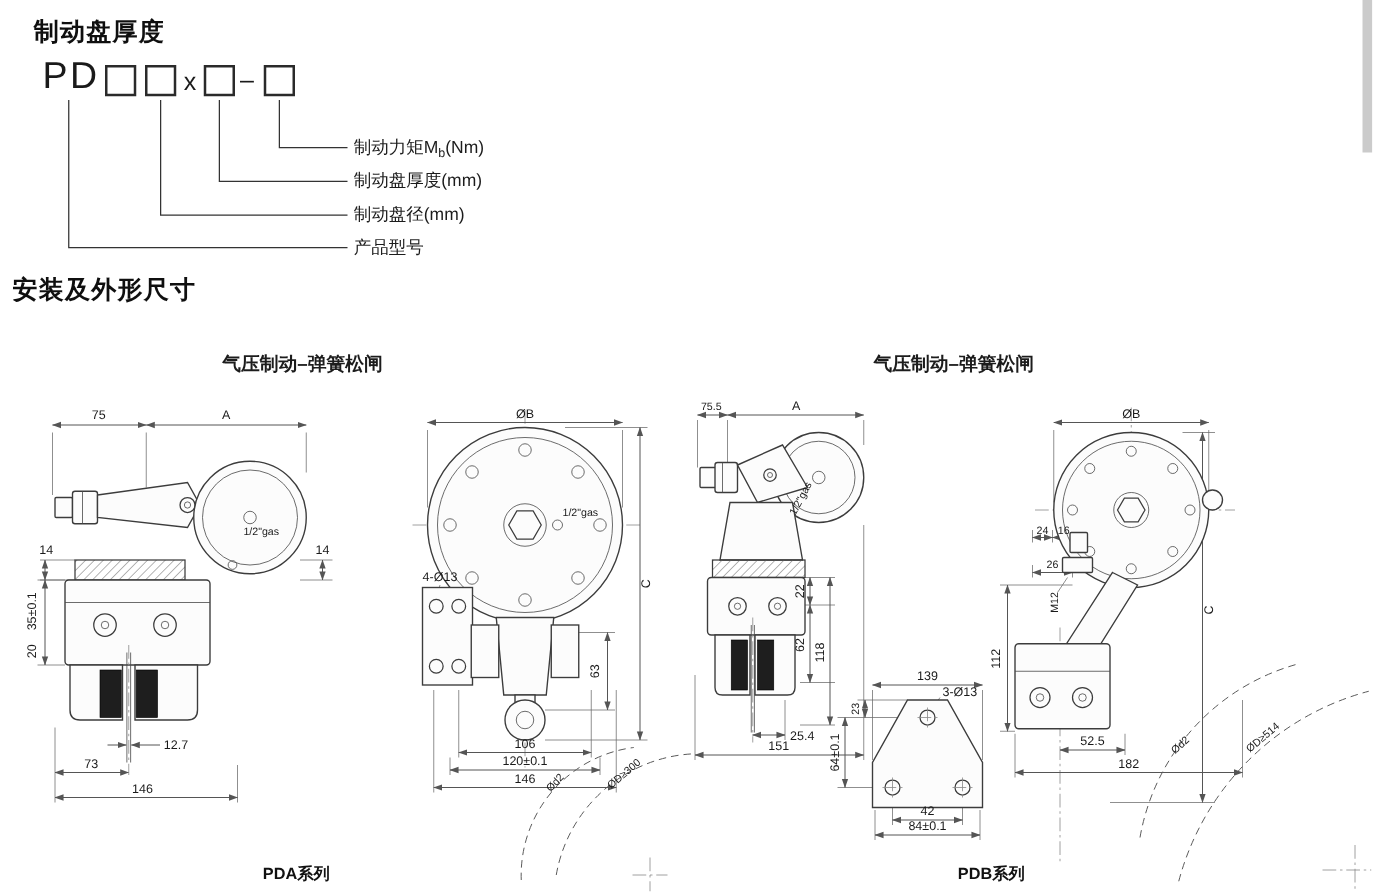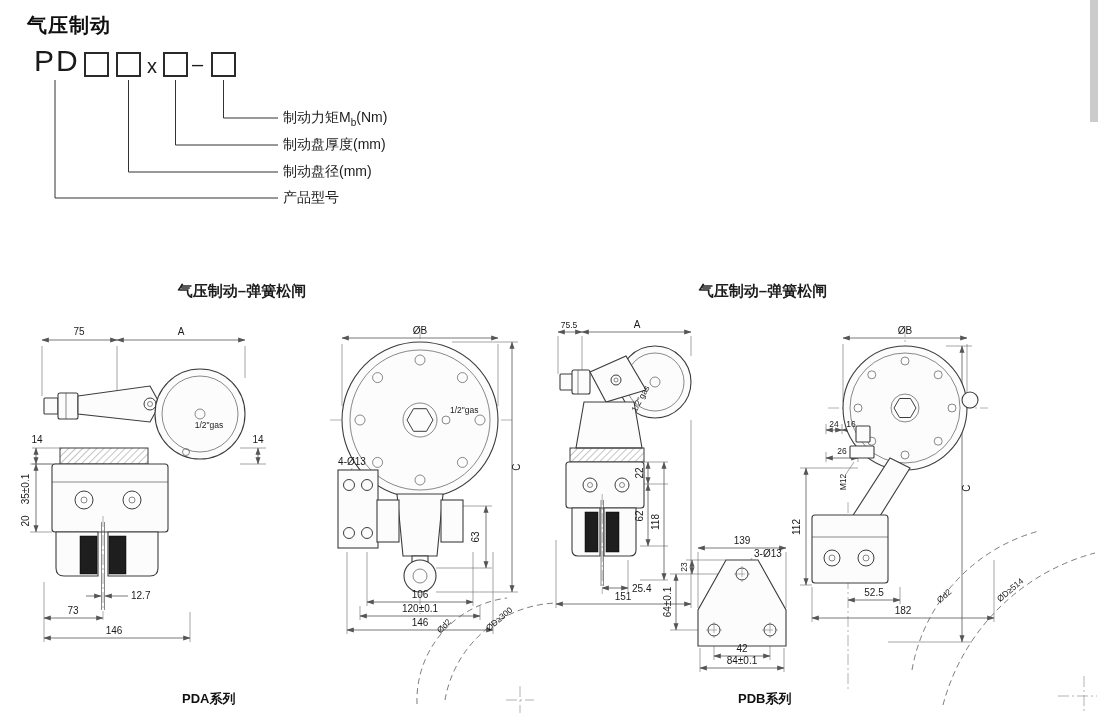--- a/index.html
+++ b/index.html
@@ -8,21 +8,21 @@
   .page { position:relative; width:1098px; height:714px; background:#fff; overflow:hidden; }
   svg.draw { position:absolute; left:0; top:0; }
 
   .h1 { position:absolute; font-size:20px; font-weight:bold; color:#0f0f0f; letter-spacing:1px; }
   .pd-text { position:absolute; font-size:30px; font-weight:400; color:#1a1a1a; letter-spacing:2px; }
   .code-box { position:absolute; width:25px; height:25px; border:2px solid #2a2a2a; background:#fff; }
   .code-sym { position:absolute; font-size:20px; color:#1a1a1a; }
   .code-label { position:absolute; font-size:14px; color:#1c1c1c; line-height:17px; white-space:nowrap; }
   .code-label sub { font-size:10px; }
   .dg-title { position:absolute; width:220px; text-align:center; font-size:15px; font-weight:bold; color:#1c1c1c; }
-  .caption { position:absolute; width:110px; text-align:left; font-size:13px; font-weight:bold; color:#111; }
+  .caption { position:absolute; width:110px; text-align:center; font-size:13px; font-weight:bold; color:#111; }
   .page-edge { position:absolute; right:0; top:0; width:8px; height:122px; background:#cbcbcb; }
 
   
   .part { fill:#fcfcfc; stroke:#3c3c3c; stroke-width:1.1; }
   .olf  { fill:none; stroke:#3c3c3c; stroke-width:1; }
   .ol2  { stroke:#4a4a4a; stroke-width:.65; }
   .ol2f { fill:none; stroke:#4a4a4a; stroke-width:.65; }
   .pad  { fill:#1e1e1e; stroke:#000; stroke-width:.5; }
   .hatchr { stroke:#3c3c3c; stroke-width:1; }
   g.ext line { stroke:#6a6a6a; stroke-width:.6; }
@@ -342,35 +342,36 @@
       <text class="sm" x="842" y="454">26</text>
       <text class="sm" x="846" y="482" transform="rotate(-90 846 482)">M12</text>
       <text class="dt" x="800" y="527" transform="rotate(-90 800 527)">112</text>
       <text class="dt" x="874" y="596">52.5</text>
       <text class="dt" x="903" y="614">182</text>
       <text class="sm" x="946" y="598" transform="rotate(-42 946 598)">Ød2</text>
       <text class="sm" x="1012" y="592" transform="rotate(-40 1012 592)">ØD≥514</text>
     </g>
   </svg>
 
-  <div class="h1" style="left:27px; top:12px;">气压制动</div>
+  <div class="h1" style="left:27px; top:12px;">制动盘厚度</div>
 
   <div class="pd-text" style="left:34px; top:44px;">PD</div>
   <div class="code-box" style="left:84px;  top:52px;"></div>
   <div class="code-box" style="left:116px; top:52px;"></div>
   <div class="code-sym" style="left:147px; top:55px;">x</div>
   <div class="code-box" style="left:163px; top:52px;"></div>
   <div class="code-sym" style="left:192px; top:53px;">–</div>
   <div class="code-box" style="left:211px; top:52px;"></div>
 
   <div class="code-label" style="left:283px; top:109px;"><span>制动力矩M</span><sub>b</sub><span>(Nm)</span></div>
   <div class="code-label" style="left:283px; top:136px;">制动盘厚度(mm)</div>
   <div class="code-label" style="left:283px; top:163px;text-align:center;">制动盘径(mm)</div>
   <div class="code-label" style="left:283px; top:189px;text-align:center;">产品型号</div>
 
+  <div class="h1" style="left:10px; top:218px;">安装及外形尺寸</div>
 
   <div class="dg-title" style="left:132px; top:282px;">气压制动–弹簧松闸</div>
   <div class="dg-title" style="left:653px; top:282px;">气压制动–弹簧松闸</div>
 
   <div class="caption" style="left:182px; top:690px;">PDA系列</div>
   <div class="caption" style="left:738px; top:690px;">PDB系列</div>
 
   <div class="page-edge"></div>
 </div>
 

